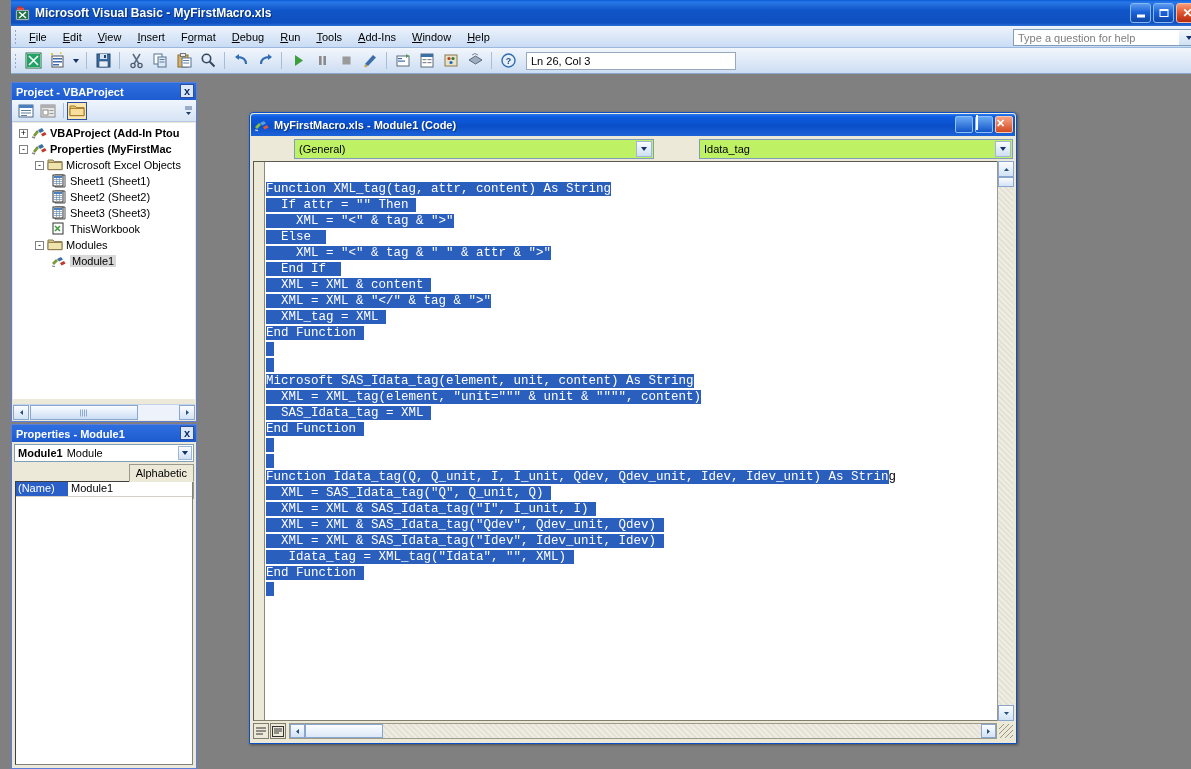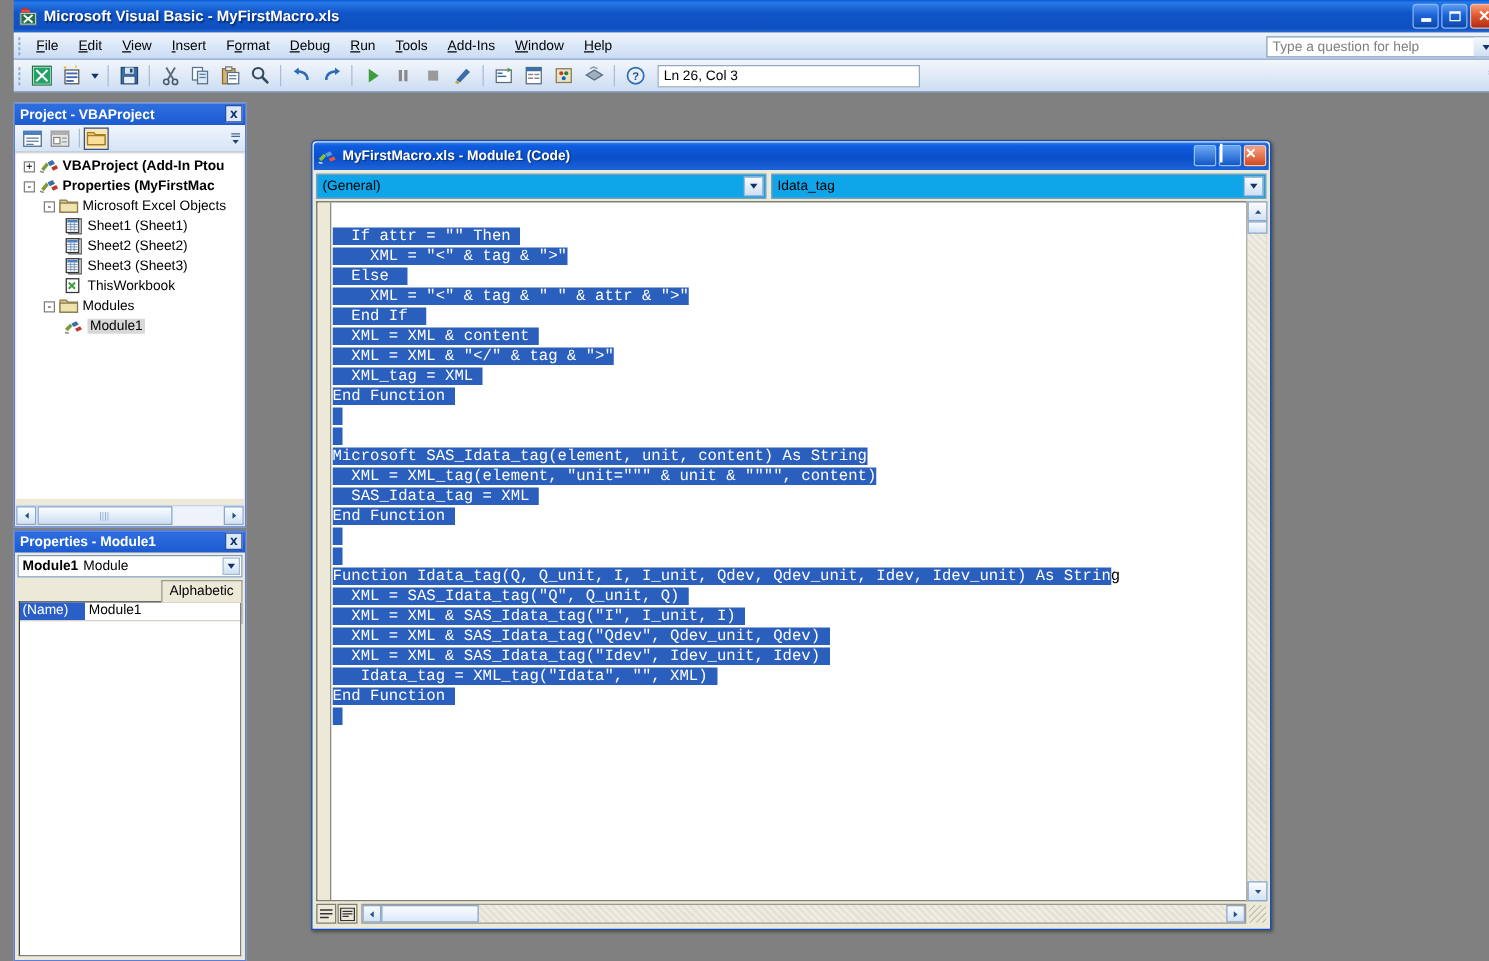--- a/index.html
+++ b/index.html
@@ -196,23 +196,23 @@
     display: flex; align-items: center; position: relative;
   }
   .codewin-title .t { color:#fff; font-weight:bold; font-size:11px; text-shadow: 1px 1px 1px rgba(0,0,0,.4); }
   .cw-btns { position: absolute; right: 2px; top: 2px; display: flex; gap: 2px; }
   .cw-btn { width: 18px; height: 17px; border-radius: 2px; border: 1px solid #8FC0F8;
      background: linear-gradient(180deg,#6AA8F4,#1357C8); position: relative; }
   .cw-btn.close { background: linear-gradient(180deg,#F8A383,#D04A22); border-color:#F9C6AE; }
 
   .cw-combos { display: flex; padding: 2px 3px 2px 3px; gap: 4px; }
   .cw-combo {
-    height: 20px; background: #0ea5e9; border: 1px solid #7F9DB9;
+    height: 20px; background: #bef264; border: 1px solid #7F9DB9;
     display: flex; align-items: center; padding-left: 4px;
-    position: relative; font-size: 11px;
+    position: relative; font-size: 11px; margin-left: 41px;
   }
   .cw-combo .arrow {
     position: absolute; right: 1px; top: 1px; width: 16px; height: 16px;
     background: linear-gradient(180deg,#FAFCFF,#CEDFF2); border: 1px solid #9FB6D4;
     display:flex;align-items:center;justify-content:center;
   }
   .cw-combo.left { width: 360px; }
   .cw-combo.right { flex: 1; }
 
   .cw-body {
@@ -698,20 +698,21 @@
           <span class="arrow">
               <i class="tri-down"></i>
             </span>
         </div>
       </div>
 
       <div class="cw-body">
         <div class="margin-ind"></div>
         <div class="code-area" id="code-area">
             <div class="cline">&nbsp;</div>
+            <div class="cline"><span class="hl">Function XML_tag(tag, attr, content) As String</span></div>
             <div class="cline"><span class="hl">  If attr = "" Then </span></div>
             <div class="cline"><span class="hl">    XML = "&lt;" &amp; tag &amp; "&gt;"</span></div>
             <div class="cline"><span class="hl">  Else  </span></div>
             <div class="cline"><span class="hl">    XML = "&lt;" &amp; tag &amp; " " &amp; attr &amp; "&gt;"</span></div>
             <div class="cline"><span class="hl">  End If  </span></div>
             <div class="cline"><span class="hl">  XML = XML &amp; content </span></div>
             <div class="cline"><span class="hl">  XML = XML &amp; "&lt;/" &amp; tag &amp; "&gt;"</span></div>
             <div class="cline"><span class="hl">  XML_tag = XML </span></div>
             <div class="cline"><span class="hl">End Function </span></div>
             <div class="cline"><span class="hl"> </span></div>

